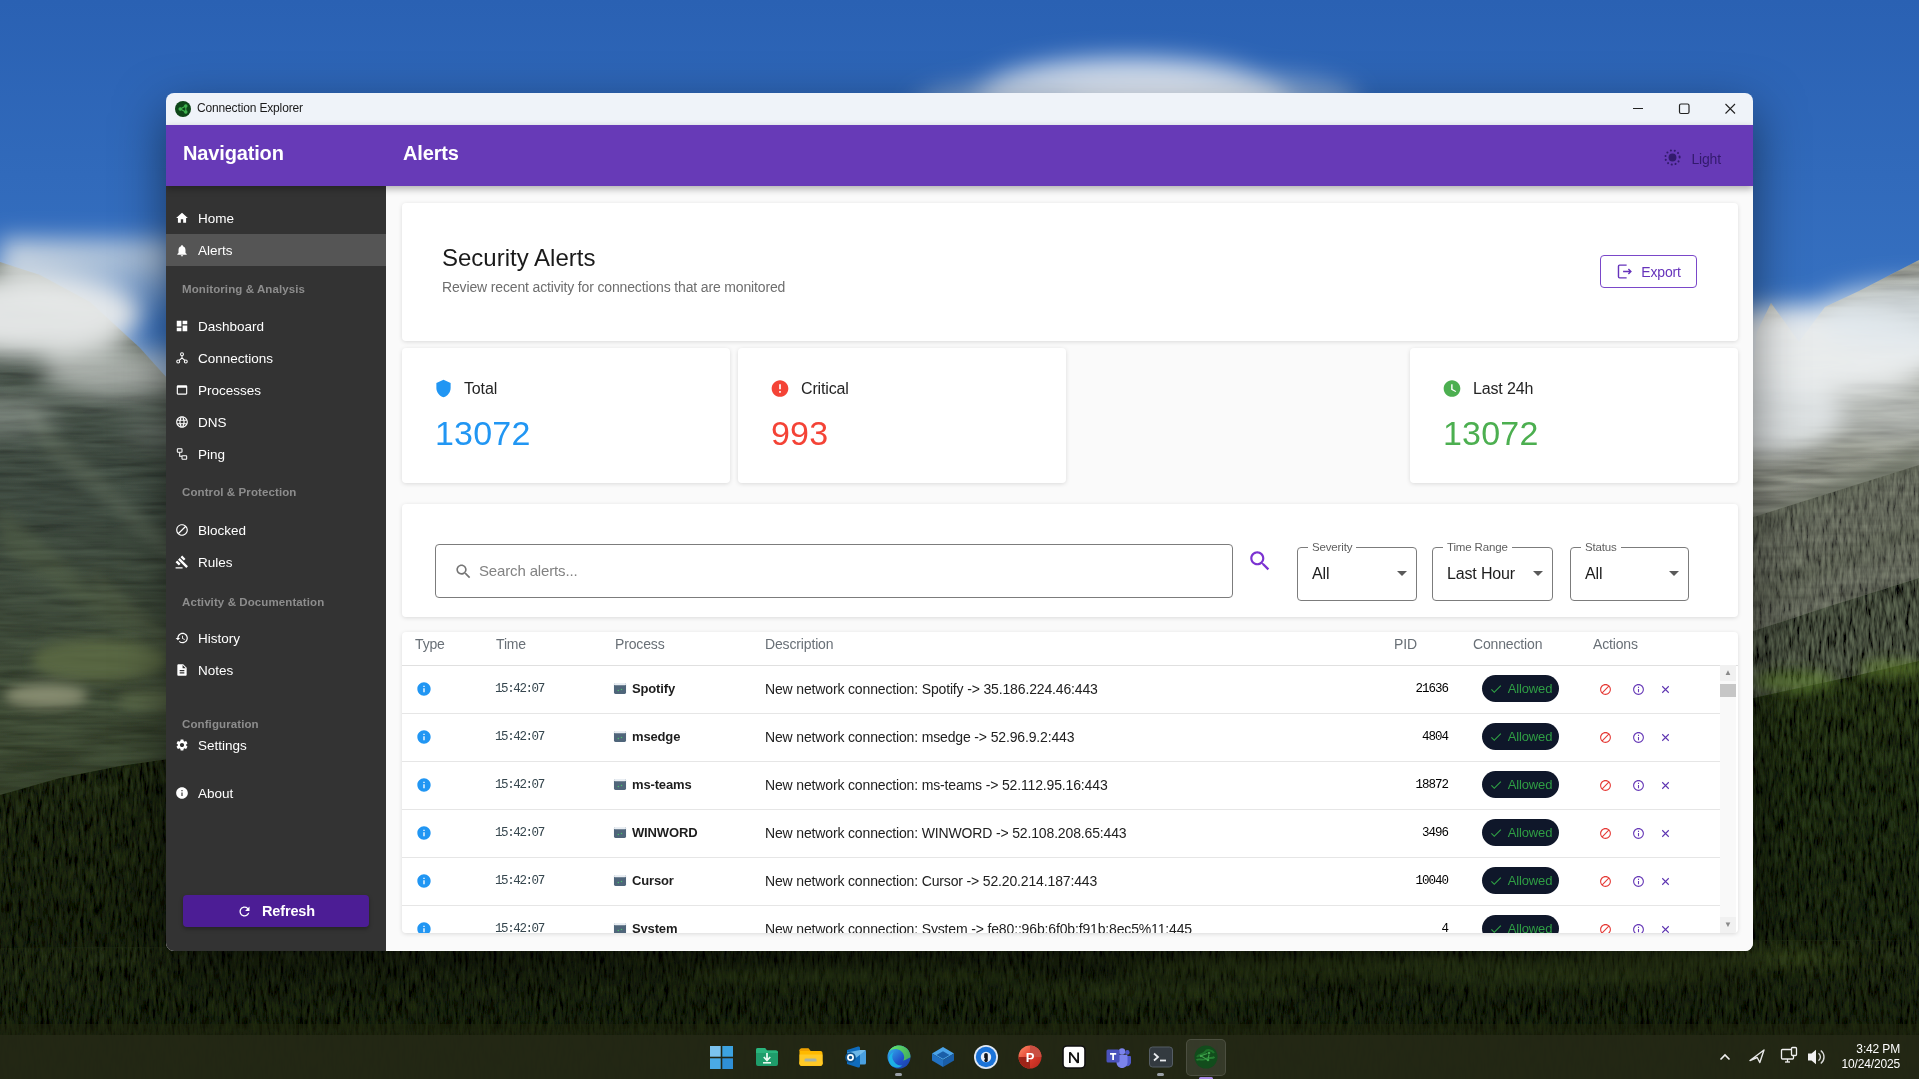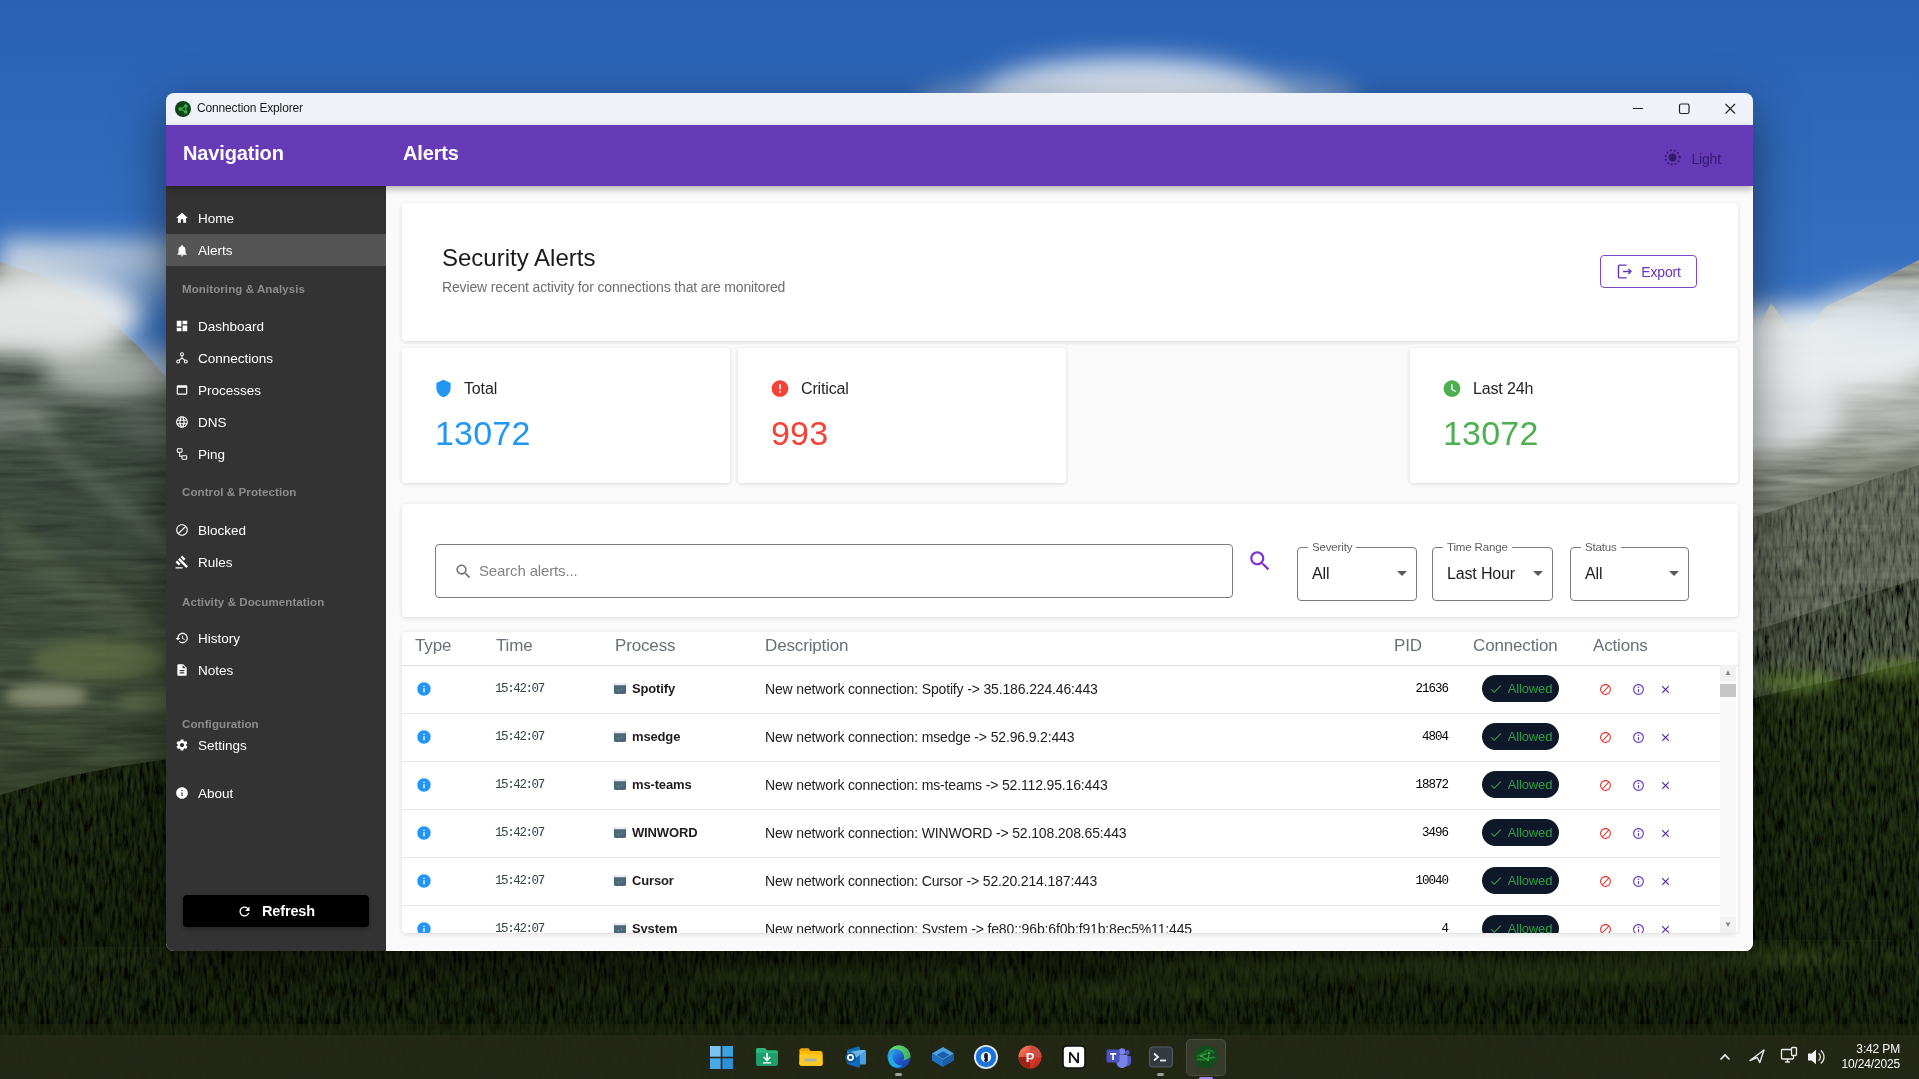--- a/index.html
+++ b/index.html
@@ -15,21 +15,21 @@
 .appheader .nav{position:absolute;left:17px;top:17px;font-size:20px;font-weight:bold;color:#fff;}
 .appheader .pg{position:absolute;left:237px;top:17px;font-size:20px;font-weight:bold;color:#fff;}
 .lighttoggle{position:absolute;right:32px;top:23px;color:rgba(10,0,50,0.55);font-size:14px;font-weight:500;display:flex;align-items:flex-end;gap:9px;}
 .wbody{position:absolute;left:0;top:93px;width:100%;height:765px;background:#fafafa;}
 
 .sidebar{position:absolute;left:0;top:0;width:220px;height:100%;background:#333333;}
 .sitem{position:absolute;left:0;width:220px;height:32px;color:#fff;}
 .sitem .ic{position:absolute;left:9px;top:9px;width:14px;height:14px;}
 .sitem .lb{position:absolute;left:32px;top:50%;transform:translateY(-50%);font-size:13.5px;font-weight:500;letter-spacing:0;}
 .ssec{position:absolute;left:16px;color:#8d8d8d;font-size:11.5px;font-weight:bold;letter-spacing:0.1px;}
-.refresh{position:absolute;left:17px;top:709px;width:186px;height:32px;background:#000000;border-radius:4px;color:#fff;font-size:14.5px;font-weight:bold;display:flex;align-items:center;justify-content:center;gap:10px;box-shadow:0 2px 4px rgba(0,0,0,0.3);}
+.refresh{position:absolute;left:17px;top:709px;width:186px;height:32px;background:#4c1d95;border-radius:4px;color:#fff;font-size:14.5px;font-weight:bold;display:flex;align-items:center;justify-content:center;gap:10px;box-shadow:0 2px 4px rgba(0,0,0,0.3);}
 
 .content{position:absolute;left:220px;top:0;width:1367px;height:765px;background:#fafafa;}
 .card{position:absolute;background:#fff;border-radius:4px;box-shadow:0 1px 4px rgba(0,0,0,0.13);}
 
 .hero{left:16px;top:17px;width:1336px;height:138px;}
 .hero h1{margin:0;position:absolute;left:40px;top:41px;font-size:24px;font-weight:400;color:#1a1a1a;letter-spacing:0;}
 .hero .sub{position:absolute;left:40px;top:76px;font-size:14px;color:#6e6e6e;}
 .exportbtn{position:absolute;right:41px;top:52px;width:95px;height:31px;border:1.5px solid #7a47c9;border-radius:4px;color:#6633bb;font-size:14px;font-weight:500;display:flex;align-items:center;justify-content:center;gap:8px;}
 
 .stat{height:135px;top:162px;}
@@ -40,21 +40,21 @@
 .searchbox{position:absolute;left:33px;top:40px;width:796px;height:52px;border:1px solid #7c7c7c;border-radius:4px;}
 .searchbox .mag{position:absolute;left:18px;top:17px;}
 .searchbox .ph{position:absolute;left:43px;top:17px;font-size:15px;color:#828282;}
 .selbox{position:absolute;top:43px;height:52px;border:1px solid #7c7c7c;border-radius:4px;}
 .selbox .flabel{position:absolute;left:10px;top:-7px;background:#fff;padding:0 4px;font-size:11.5px;color:#5f5f5f;}
 .selbox .sval{position:absolute;left:14px;top:17px;font-size:16px;color:#1c1c1c;}
 .selbox .arr{position:absolute;right:9px;top:23px;width:0;height:0;border-left:5px solid transparent;border-right:5px solid transparent;border-top:5px solid #5a5a5a;}
 
 .tcard{left:16px;top:446px;width:1336px;height:301px;overflow:hidden;}
 .thead{position:absolute;left:0;top:0;width:100%;height:33px;border-bottom:1px solid #e0e0e0;}
-.th{position:absolute;top:4px;font-size:17px;font-weight:500;color:#697077;}
+.th{position:absolute;top:4px;font-size:14px;font-weight:500;color:#697077;}
 .trow{position:absolute;left:0;width:1320px;height:48px;border-bottom:1px solid #e6e6e6;}
 .mono{font-family:"Liberation Mono",monospace;}
 .chip{position:absolute;left:1080px;top:10px;width:77px;height:27px;background:#0f172a;border-radius:14px;color:#2f9e44;font-size:13px;font-weight:500;display:flex;align-items:center;justify-content:center;gap:5px;}
 .trow .tinfo{position:absolute;left:14px;top:15.5px;width:16px;height:16px;}
 .trow .time{position:absolute;left:93px;top:17px;font-size:12.5px;letter-spacing:-1.4px;color:#37474f;}
 .trow .pico{position:absolute;left:211px;top:17px;width:14px;height:13px;}
 .trow .pname{position:absolute;left:230px;top:16px;font-size:13px;font-weight:bold;color:#1d1d1d;}
 .trow .desc{position:absolute;left:363px;top:15.5px;font-size:14px;color:#212121;}
 .trow .pid{position:absolute;left:946px;width:100px;text-align:right;top:17px;font-size:12.5px;letter-spacing:-1px;color:#000000;}
 .trow .act{position:absolute;top:17.5px;width:13px;height:13px;}

